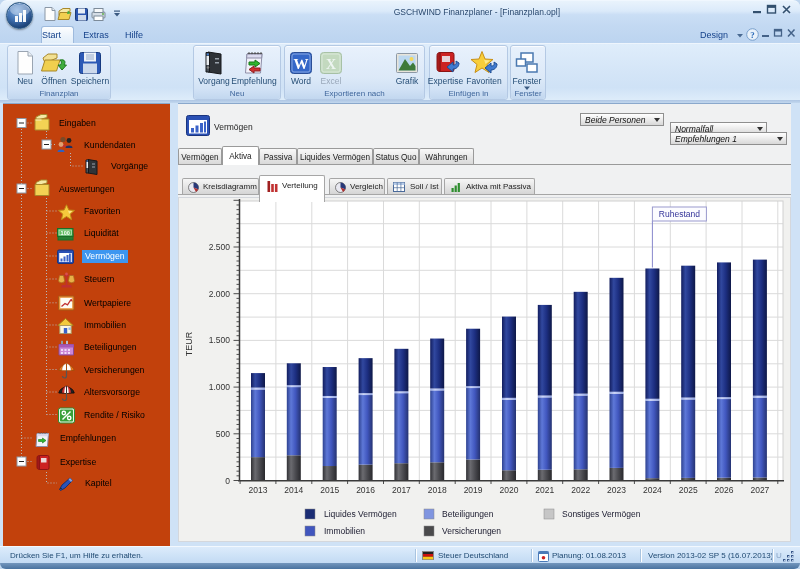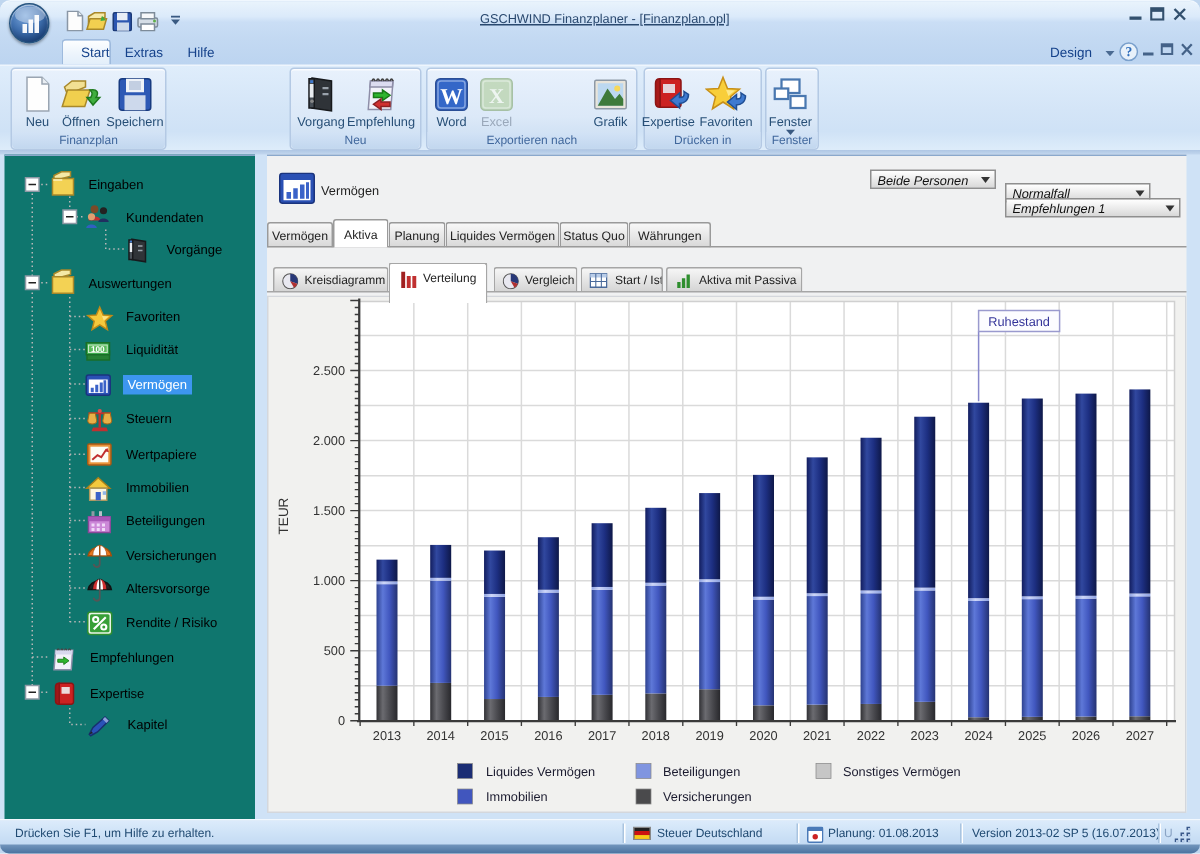--- a/index.html
+++ b/index.html
@@ -7,53 +7,53 @@
 #win { position:absolute; left:0; top:0; width:800px; height:569px; background:#bfd6ef; }
 .abs { position:absolute; }
 .t { position:absolute; white-space:nowrap; }
 
 
 #titlebar { position:absolute; left:0; top:0; width:800px; height:26px;
   background:linear-gradient(#e9f3fc 0%, #dbeafa 40%, #cadef5 55%, #c3d9f2 100%);
   border-top:1px solid #f0f7fe; border-radius:7px 7px 0 0; }
 #tabrow { position:absolute; left:0; top:26px; width:800px; height:17px;
   background:linear-gradient(#c3d9f2, #bcd4f0); }
-#title-text { position:absolute; top:7px; left:320px; width:240px; text-align:left;
-  font-size:8.5px; color:#29486e;text-decoration:underline; }
+#title-text { position:absolute; top:7px; left:320px; width:240px; text-align:right;
+  font-size:8.5px; color:#29486e; }
 
 
 #orb { position:absolute; left:6px; top:2px; width:27px; height:27px; border-radius:50%;
   background:radial-gradient(circle at 40% 30%, #7aa7dd 0%, #3f6fae 45%, #1d4277 75%, #16335c 100%);
   border:1px solid #27547f; box-shadow:0 1px 2px rgba(0,0,0,.4), inset 0 1px 1px rgba(255,255,255,.6); }
 
 
 .qat { position:absolute; top:7px; }
 
 
 .rtab { position:absolute; top:27px; height:16px; line-height:16px; font-size:9px; color:#15428b; text-align:center; }
-#tab-start { left:41px; top:26px; width:33px; height:17px; line-height:17px; background:linear-gradient(#fdfeff,#eef5fc 50%,#e2eefa); border:1px solid #9ebadd; border-bottom:none; border-radius:3px 3px 0 0; font-size:9px; color:#15428b; text-align:right; position:absolute; }
+#tab-start { left:41px; top:26px; width:33px; height:17px; line-height:17px; background:linear-gradient(#fdfeff,#eef5fc 50%,#e2eefa); border:1px solid #9ebadd; border-bottom:none; border-radius:3px 3px 0 0; font-size:9px; color:#15428b; text-align:left; position:absolute; }
 
 
 #ribbon { position:absolute; left:0; top:43px; width:800px; height:59px;
   background:linear-gradient(#dfedfb 0%, #d4e5f7 50%, #cfe2f6 75%, #e0eefb 100%);
   border-top:1px solid #eef5fd; }
 #ribbon-bottom { position:absolute; left:0; top:100px; width:800px; height:3px; background:linear-gradient(#aec6e4,#c2d7ee); }
 .group { position:absolute; top:1px; height:55px; border:1px solid #b4c9e4; border-radius:3px;
   background:linear-gradient(#e8f1fc 0%, #dcE9f8 60%, #d3e3f5 78%, #dbe8f7 100%);
   box-shadow:inset 0 1px 0 rgba(255,255,255,.8); }
 .glabel { position:absolute; left:0; bottom:0; width:100%; height:11px; line-height:11px;
   background:linear-gradient(#d3e3f6,#c2d7ef); border-radius:0 0 3px 3px;
   font-size:8px; color:#40679c; text-align:center; }
 .ritem { position:absolute; top:2px; text-align:center; font-size:8.5px; color:#264e76; }
 .ricon { display:block; margin:2px auto 0; }
 .rlabel { display:block; margin-top:0px; font-size:8.5px; color:#264e76; }
 
 
 #main { position:absolute; left:0; top:103px; width:800px; height:443px; background:#cfe2f6; }
-#tree { position:absolute; left:3px; top:0; width:167px; height:443px; background:#0f766e; border-top:1px solid #8aa8cc;text-decoration:underline; }
+#tree { position:absolute; left:3px; top:0; width:167px; height:443px; background:#c2410c; border-top:1px solid #8aa8cc;text-decoration:underline; }
 #content { position:absolute; left:178px; top:0; width:613px; height:438px; background:#f0f1f2; border-top:1px solid #8aa8cc; }
 
 .titem { position:absolute; font-size:8.7px; color:#000; line-height:11px; }
 
 
 .mtab { position:absolute; height:17px; line-height:17px; text-align:center; font-size:8.2px; white-space:nowrap; overflow:hidden; color:#222;
   background:linear-gradient(#f8f8f8, #e6e6e6 55%, #d7d7d7); border:1px solid #9a9a9a; border-bottom:none; border-radius:2px 2px 0 0; }
 .mtab.sel { background:#ffffff; height:19px; line-height:19px; z-index:3; }
 .stab { position:absolute; height:16px; line-height:16px; text-align:left; font-size:8px; white-space:nowrap; overflow:hidden; color:#222;
   background:linear-gradient(#f6f6f6, #e4e4e4 55%, #d5d5d5); border:1px solid #a6a6a6; border-bottom:none; border-radius:2px 2px 0 0; }
@@ -231,21 +231,21 @@
         <span class="rlabel">Expertise</span>
       </div>
       <div class="ritem" style="left:36px;width:36px">
         <svg class="ricon" width="28" height="26">
             <path d="M12,1.5 l3,7.5 8,0.5 -6,5 2,8 -7,-4.5 -7,4.5 2,-8 -6,-5 8,-0.5 z" fill="#f8ce3a" stroke="#c89018"></path>
             <path d="M12,4.5 l2.2,5.5 5.8,0.4 -4.4,3.6" fill="#fce88a"></path>
             <path d="M27,14 c0,4 -3,6 -6,6 l0,3 -6,-5 6,-5 0,3 c2.5,0 3.5,-0.5 3,-4 z" fill="#3f7ad0" stroke="#1f4e94"></path>
           </svg>
         <span class="rlabel">Favoriten</span>
       </div>
-      <div class="glabel">Drücken in</div>
+      <div class="glabel">Einfügen in</div>
     </div>
 
     <div class="group" style="left:510px;width:36px">
       <div class="ritem" style="left:0px;width:32px">
         <svg class="ricon" width="26" height="26">
             <rect x="7" y="3" width="12" height="9" fill="#fff" stroke="#4a78b0" stroke-width="1.5"></rect>
             <rect x="2.5" y="9" width="9" height="7" fill="#fff" stroke="#4a78b0" stroke-width="1.5"></rect>
             <rect x="13" y="14" width="10" height="8" fill="#fff" stroke="#4a78b0" stroke-width="1.5"></rect>
           </svg>
         <span class="rlabel">Fenster</span>
@@ -465,21 +465,21 @@
         </svg>
       <div class="t" style="left:36px;top:18px;font-size:8.5px;color:#222">Vermögen</div>
 
       <div class="dd" style="left:402px;top:9px;width:84px">Beide Personen<span class="arr"></span></div>
       <div class="dd" style="left:492px;top:18px;width:97px">Normalfall<span class="arr"></span></div>
       <div class="dd" style="left:492px;top:28px;width:117px">Empfehlungen 1<span class="arr"></span></div>
 
       <div class="abs" style="left:0;top:60px;width:613px;height:1px;background:#9a9a9a;z-index:2"></div>
       <div class="mtab" style="left:0px;top:44px;width:44px">Vermögen</div>
       <div class="mtab sel" style="left:44px;top:42px;width:37px">Aktiva</div>
-      <div class="mtab" style="left:81px;top:44px;width:38px">Planung</div>
+      <div class="mtab" style="left:81px;top:44px;width:38px">Passiva</div>
       <div class="mtab" style="left:119px;top:44px;width:76px">Liquides Vermögen</div>
       <div class="mtab" style="left:195px;top:44px;width:46px">Status Quo</div>
       <div class="mtab" style="left:241px;top:44px;width:55px">Währungen</div>
 
       <div class="abs" style="left:0;top:90px;width:613px;height:1px;background:#a6a6a6;z-index:2"></div>
       <div class="stab" style="left:4px;top:74px;width:77px;height:16px">
         <svg class="abs" style="left:5px;top:2.5px" width="11" height="11">
             <circle cx="5.5" cy="5.5" r="5" fill="#e8e8f0" stroke="#555" stroke-width="0.7"></circle>
             <path d="M5.5,5.5 L5.5,0.5 A5,5 0 0 1 10.2,7.2 z" fill="#283878"></path>
             <path d="M5.5,5.5 L10.2,7.2 A5,5 0 0 1 8,9.9 z" fill="#b03030"></path>
@@ -501,21 +501,21 @@
             <path d="M5.5,5.5 L10.2,7.2 A5,5 0 0 1 8,9.9 z" fill="#b03030"></path>
           </svg>
         <span style="padding-left:20px">Vergleich</span>
       </div>
       <div class="stab" style="left:209px;top:74px;width:55px;height:16px">
         <svg class="abs" style="left:5px;top:3px" width="12" height="10">
             <rect x="0.5" y="0.5" width="11" height="9" fill="#fff" stroke="#4a6a9a"></rect>
             <rect x="0.5" y="0.5" width="11" height="2.5" fill="#b8cce8"></rect>
             <path d="M4.2,0.5 V9.5 M7.9,0.5 V9.5 M0.5,5.7 H11.5" stroke="#4a6a9a" stroke-width="0.7"></path>
           </svg>
-        <span style="padding-left:22px">Start / Ist</span>
+        <span style="padding-left:22px">Soll / Ist</span>
       </div>
       <div class="stab" style="left:266px;top:74px;width:91px;height:16px">
         <svg class="abs" style="left:6px;top:3px" width="11" height="10">
             <rect x="0.5" y="6" width="2.2" height="4" fill="#2e8e2e"></rect>
             <rect x="3.6" y="3.5" width="2.2" height="6.5" fill="#2e8e2e"></rect>
             <rect x="6.7" y="1" width="2.2" height="9" fill="#2e8e2e"></rect>
           </svg>
         <span style="padding-left:21px">Aktiva mit Passiva</span>
       </div>
 <svg class="abs" style="left:0px;top:93px" width="613" height="345" font-family="Liberation Sans, sans-serif">

